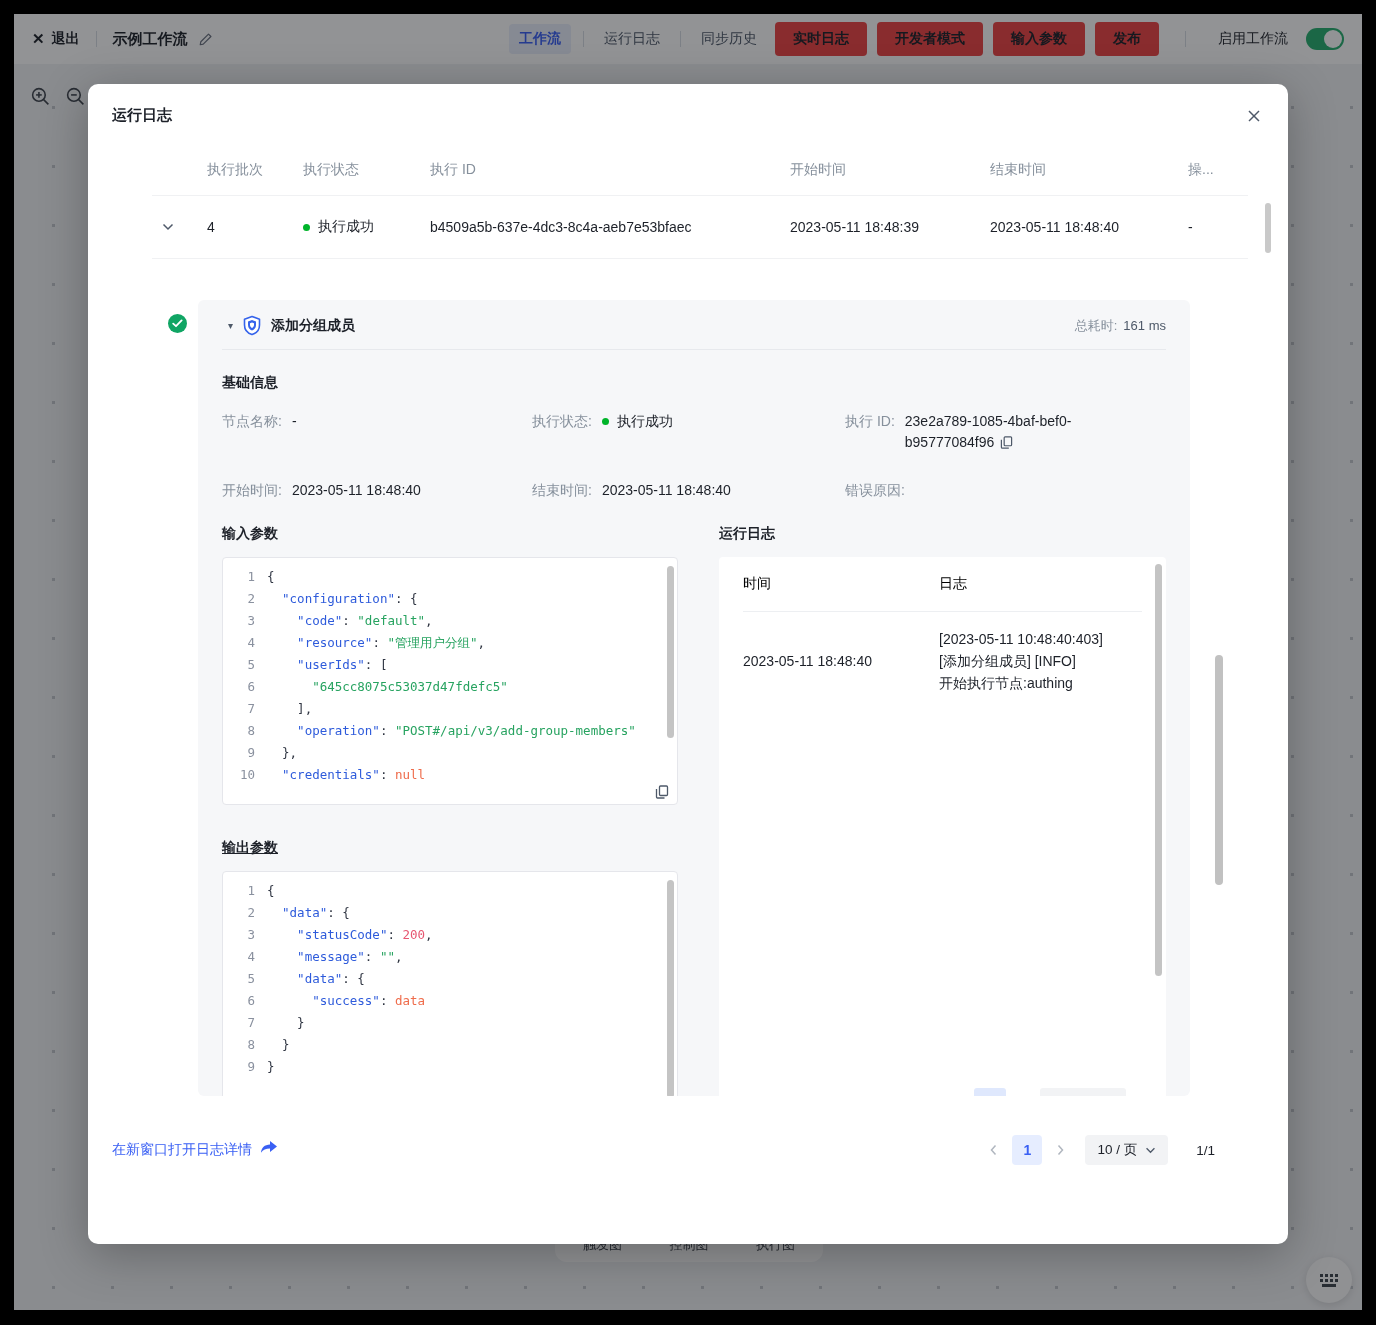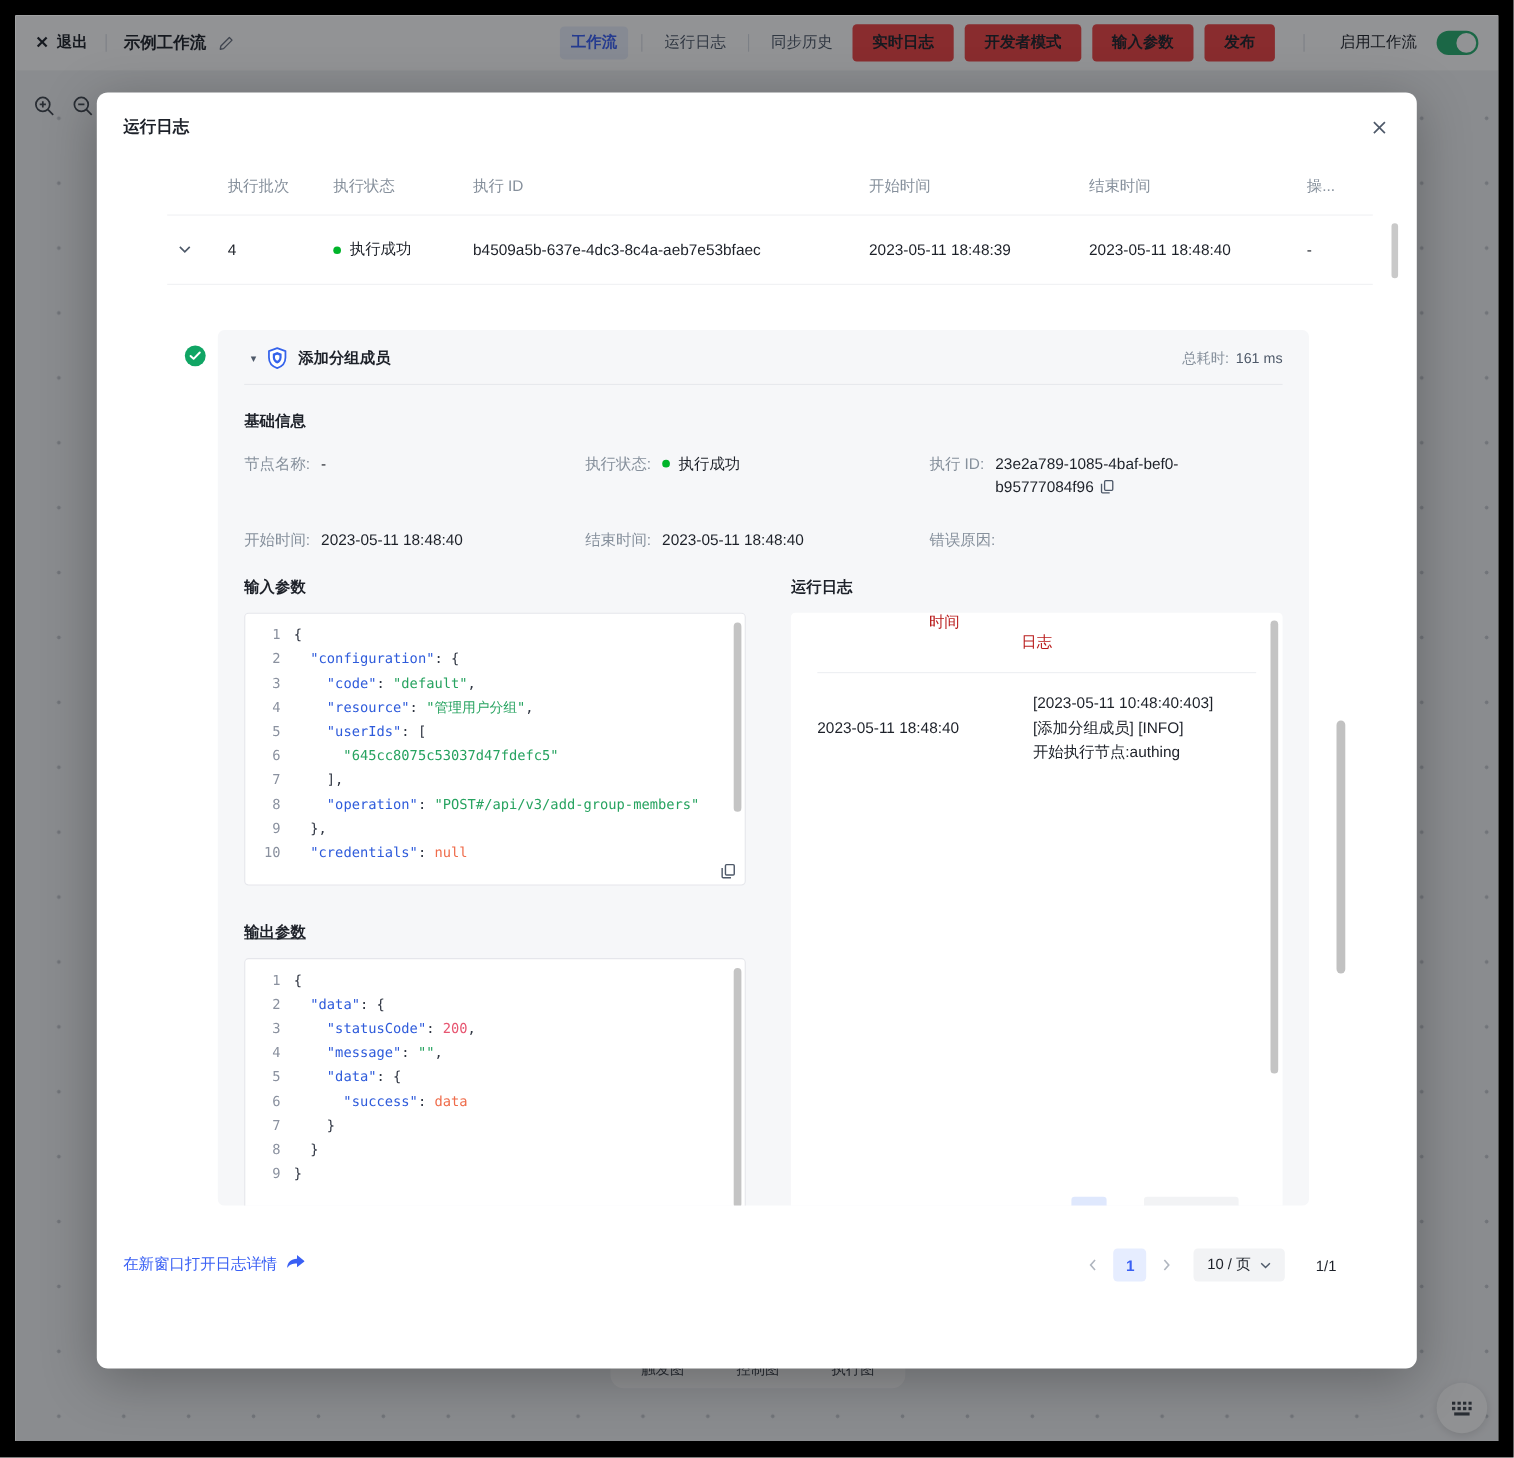--- a/index.html
+++ b/index.html
@@ -81,21 +81,21 @@
   .code-block{position:relative;margin-top:14px;background:#fff;border:1px solid #e5e6eb;border-radius:4px;
     padding:8px 16px 18px 8px;font-family:"DejaVu Sans Mono",monospace;font-size:12.5px;line-height:22px;
     color:#2f3542;overflow:hidden;box-sizing:border-box;}
   .code-block.out{padding-bottom:40px;}
   .code-line{display:flex;white-space:pre;}
   .ln{width:24px;text-align:right;margin-right:12px;color:#8a919f;flex-shrink:0;}
   .tok-p{color:#2f3542;} .tok-k{color:#2e5bdb;} .tok-s{color:#27a360;} .tok-n{color:#e75671;} .tok-b{color:#ef6c4b;}
   .cb-thumb{position:absolute;right:3px;top:8px;width:7px;border-radius:4px;background:#c4c4c4;}
   .copy-btn{position:absolute;right:8px;bottom:5px;color:#4e5969;cursor:pointer;display:flex;}
   .log-panel{position:relative;margin-top:14px;background:#fff;border-radius:4px;height:545px;overflow:hidden;}
-  .log-head{display:flex;align-items:center;height:54px;padding:0 24px;color:#b91c1c;font-size:14px;flex-direction:column;}
+  .log-head{display:flex;align-items:center;height:54px;padding:0 24px;color:#000000;font-size:14px;}
   .log-tcol{width:196px;flex-shrink:0;}
   .log-divider{height:1px;background:#edeff2;margin:0 24px;}
   .log-row{display:flex;align-items:center;padding:16px 24px;font-size:14px;color:#1d2129;}
   .log-msg div{line-height:22px;}
   .log-thumb{position:absolute;right:4px;top:7px;width:7px;height:412px;border-radius:4px;background:#c4c4c4;}
   .log-pg-blue{position:absolute;left:255px;bottom:-12px;width:32px;height:26px;border-radius:3px;background:#dfe8fd;}
   .log-pg-gray{position:absolute;left:321px;bottom:-12px;width:86px;height:26px;border-radius:3px;background:#f2f3f5;}
   
   .modal-footer{position:absolute;left:24px;top:1046px;width:1152px;height:40px;display:flex;align-items:center;}
   .open-link{display:flex;align-items:flex-start;gap:8px;color:#3a60f4;font-size:14px;cursor:pointer;}

